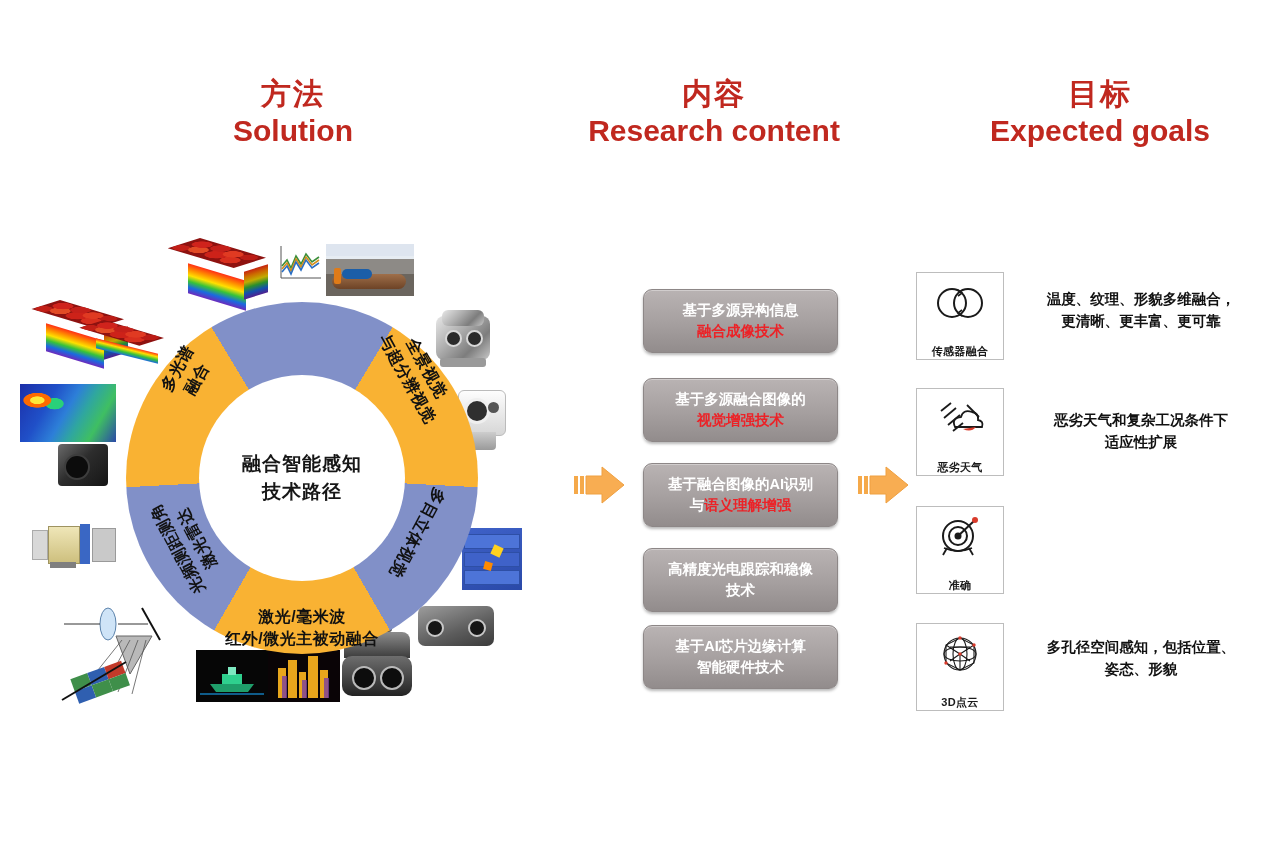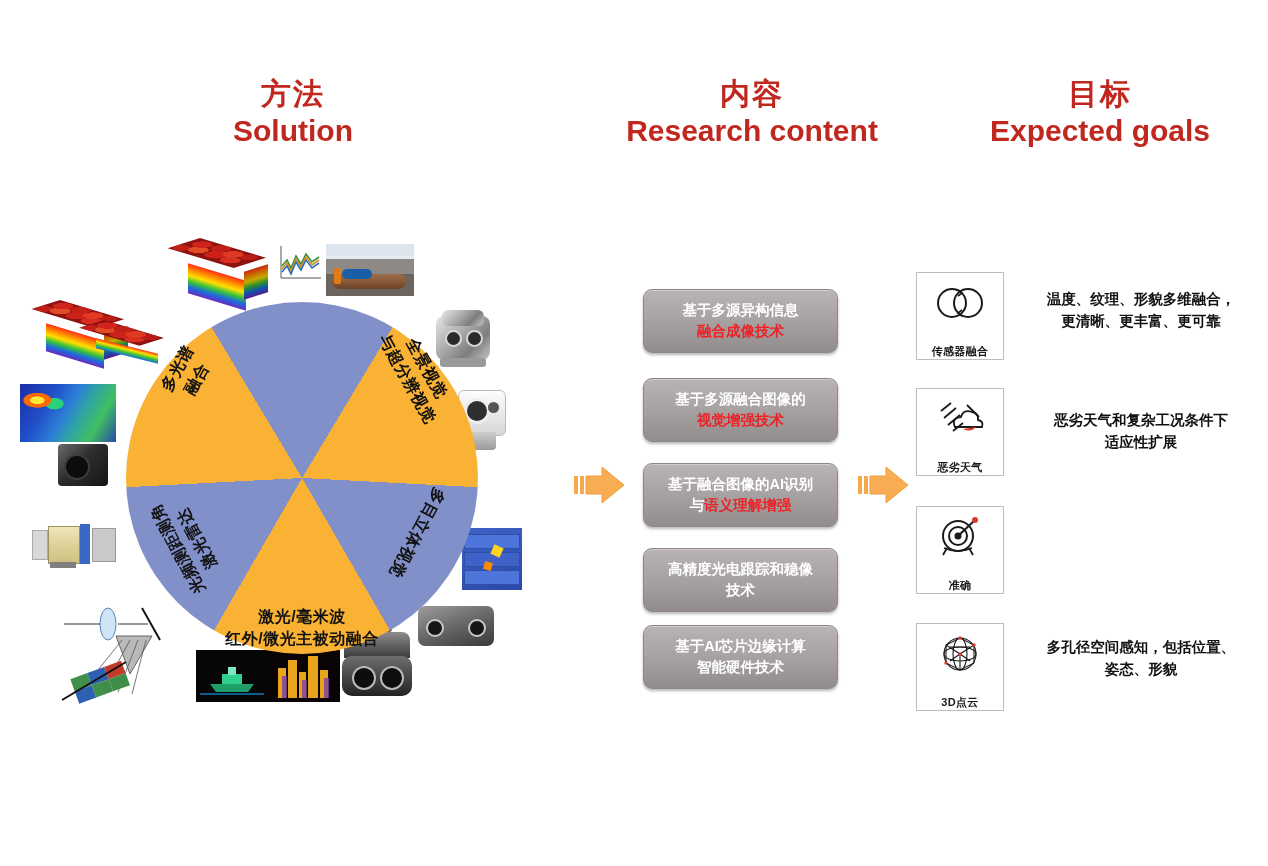--- a/index.html
+++ b/index.html
@@ -82,21 +82,21 @@
 </style>
 </head>
 <body>
 
 <div class="stage">
 
   <div class="col-head" style="left:168px;top:76px;width:250px;">
     <span class="cn">方法</span>
     <span class="en">Solution</span>
   </div>
-  <div class="col-head" style="left:622px;top:76px;width:260px;">
+  <div class="col-head" style="left:584px;top:76px;width:260px;">
     <span class="cn">内容</span>
     <span class="en">Research content</span>
   </div>
   <div class="col-head" style="left:950px;top:76px;width:300px;">
     <span class="cn">目标</span>
     <span class="en">Expected goals</span>
   </div>
 
   <div class="deco hypercube" style="left:188px;top:238px;width:80px;height:66px;">
     <div class="hc-top" style="width:66px;height:34px;left:12px;top:0;"></div>
@@ -243,20 +243,26 @@
          from 0deg,
          #8190c8 0deg 31deg,
          #f9b233 31deg 93deg,
          #8190c8 93deg 150deg,
          #f9b233 150deg 210deg,
          #8190c8 210deg 267deg,
          #f9b233 267deg 329deg,
          #8190c8 329deg 360deg
        );">
   </div>
+  <div class="donut-hole">
+    <div class="hole">
+      <span>融合智能感知</span>
+      <span>技术路径</span>
+    </div>
+  </div>
 
 
   <div class="seg-label" style="left:352px;top:352px;width:130px;font-size:16px;transform:rotate(61deg);transform-origin:center;">全景视觉
 与超分辨视觉</div>
 
   <div class="seg-label" style="left:352px;top:522px;width:130px;font-size:16px;transform:rotate(118deg);transform-origin:center;">多目立体视觉</div>
 
   <div class="seg-label" style="left:212px;top:606px;width:180px;font-size:16px;">激光/毫米波
 红外/微光主被动融合</div>
 

